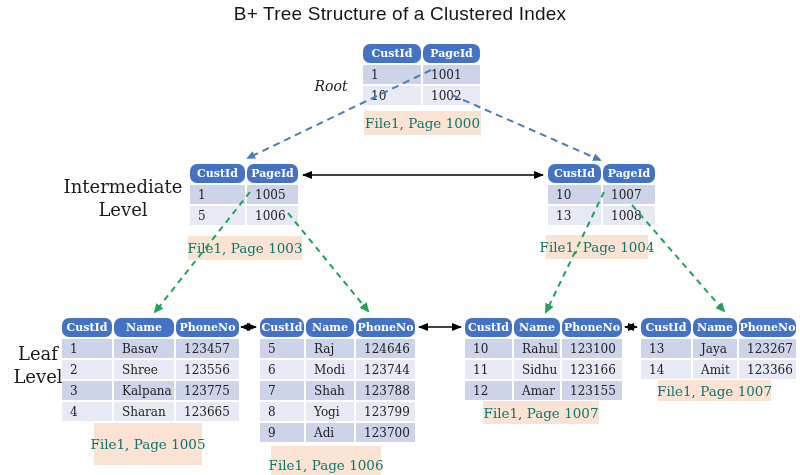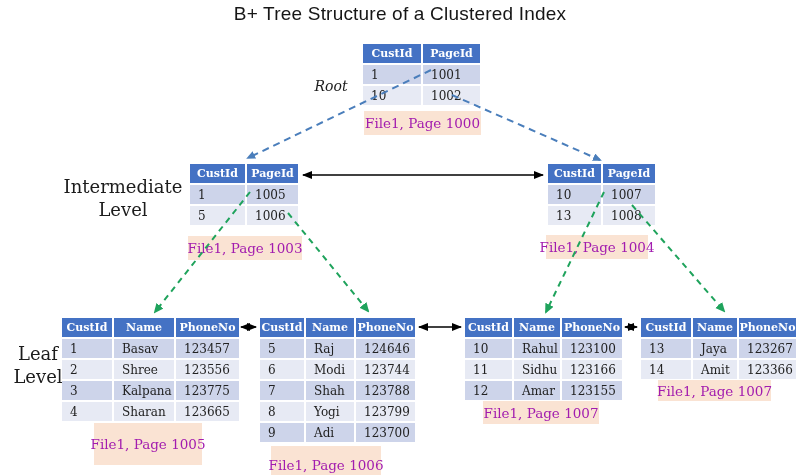--- a/index.html
+++ b/index.html
@@ -28,35 +28,35 @@
   .side-label.inter-pos { left: 58px; top: 176px; width: 130px; }
   .side-label.leaf-pos { left: 0px; top: 343px; width: 52px; margin-left: 12px; }
 
   .dtable {
     position: absolute; display: grid; gap: 2px;
   }
   .dtable .th {
     background: var(--header-bg, #4472C4);
     color: #ffffff; font-weight: bold; font-size: 11px;
     height: 19px; display: flex; align-items: center; justify-content: center;
-    white-space: nowrap; overflow: hidden;
+    white-space: nowrap; overflow: hidden; border-radius: 7px;
   }
   .dtable .td {
     font-size: 12px; color: #222222;
     height: 19px; display: flex; align-items: center;
     padding-left: 8px; box-sizing: border-box;
     white-space: nowrap; overflow: hidden;
   }
   .dtable .td.odd { background: var(--row-dark, #CDD4EA); }
   .dtable .td.even { background: var(--row-light, #E7EAF4); }
 
   .caption {
     position: absolute;
     background: var(--caption-bg, #FAE3D3);
-    color: #a21caf; font-size: 13.5px;
+    color: #0f766e; font-size: 13.5px;
     display: flex; align-items: center; justify-content: center;
     white-space: nowrap;
   }
 
   svg.arrows {
     position: absolute; inset: 0;
     pointer-events: none;
     z-index: 5;
   }
   .blue-dash { stroke: var(--arrow-blue, #4A7EBB); stroke-width: 2; stroke-dasharray: 7 5; fill: none; }

